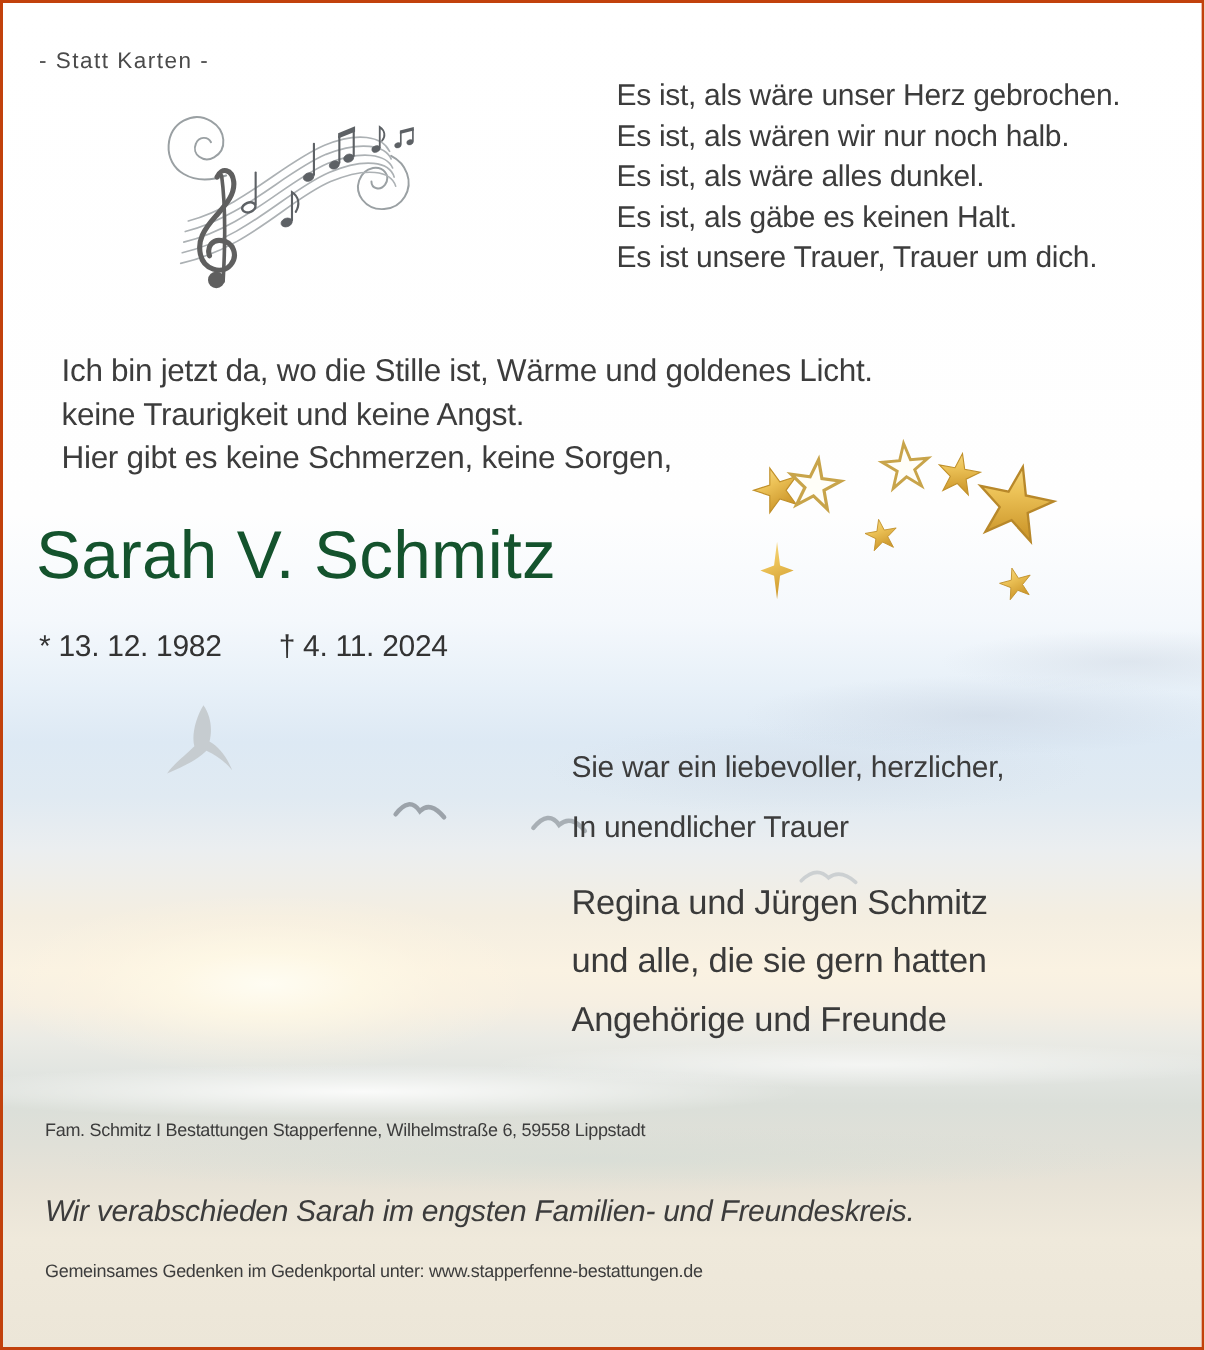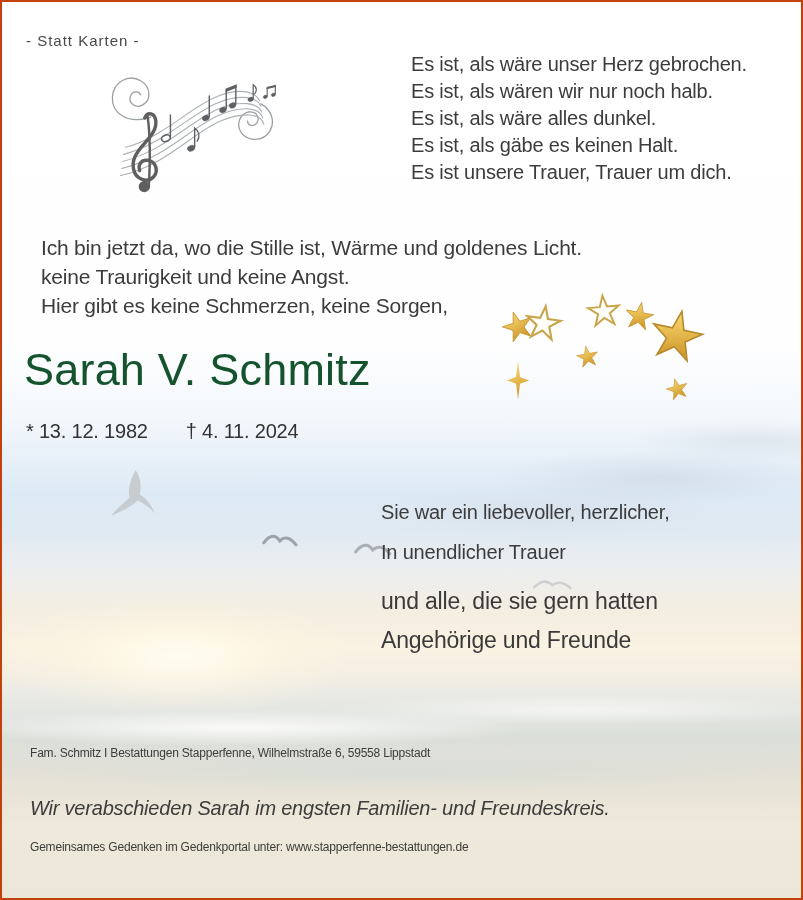--- a/index.html
+++ b/index.html
@@ -138,20 +138,21 @@
     <span>* 13. 12. 1982</span><span class="gap"></span><span>† 4. 11. 2024</span>
   </div>
 
   <div class="txt tribute">
     <span class="line">Sie war ein liebevoller, herzlicher,</span>
   </div>
 
   <div class="txt mourning-label">In unendlicher Trauer</div>
 
   <div class="txt mourners">
+    <span class="line">Regina und Jürgen Schmitz</span>
     <span class="line">und alle, die sie gern hatten</span>
     <span class="line">Angehörige und Freunde</span>
   </div>
 
   <div class="txt footer-address">Fam. Schmitz I Bestattungen Stapperfenne, Wilhelmstraße 6, 59558 Lippstadt</div>
   <div class="txt footer-farewell">Wir verabschieden Sarah im engsten Familien- und Freundeskreis.</div>
   <div class="txt footer-memorial">Gemeinsames Gedenken im Gedenkportal unter: www.stapperfenne-bestattungen.de</div>
 </div>
 
 </body></html>

